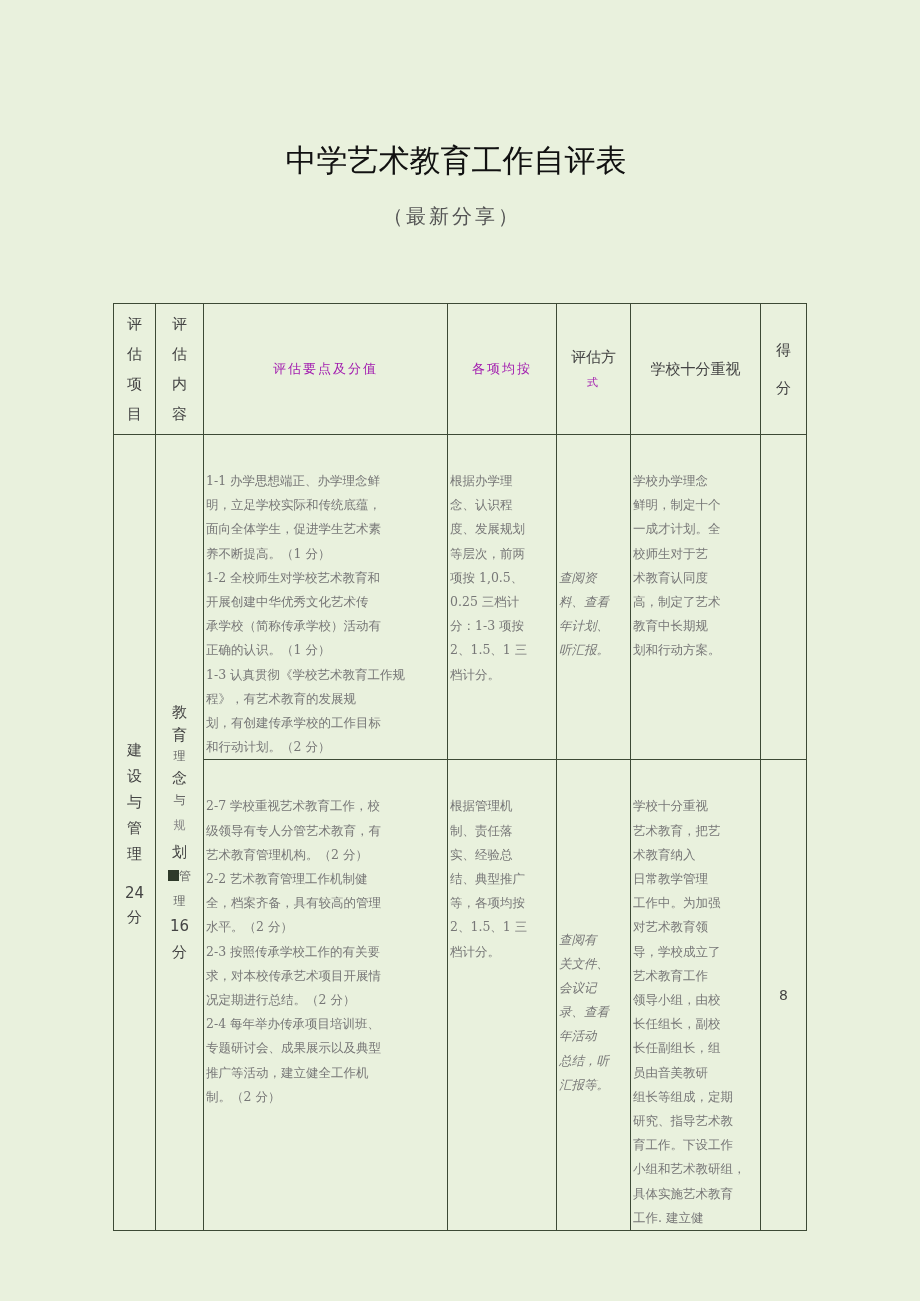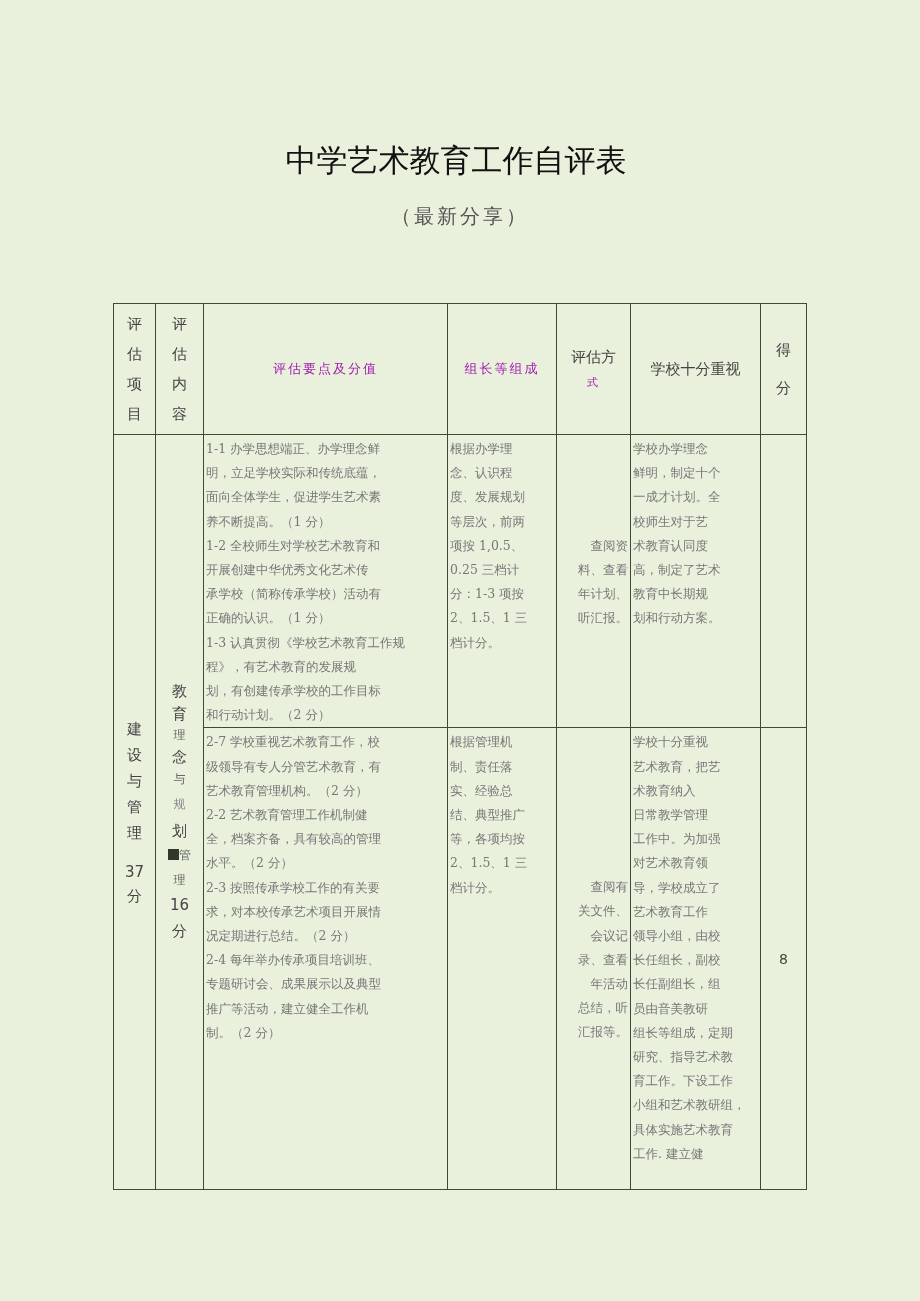--- a/index.html
+++ b/index.html
@@ -10,42 +10,42 @@
     font-family: "DejaVu Sans", sans-serif;
     color: #3a3a3a;
     overflow: hidden;
   }
   .title {
     position: absolute; top: 140px; left: 0; width: 912px;
     text-align: center; font-size: 31px; color: #111;
     letter-spacing: 0px;
   }
   .subtitle {
-    position: absolute; top: 203px; left: 8px; width: 904px;
+    position: absolute; top: 203px; left: 0; width: 904px;
     text-align: center; font-size: 20px; color: #555;
     font-family: "DejaVu Serif", serif; letter-spacing: 3px;
   }
   .tbl {
     position: absolute; left: 113px; top: 303px;
     border-collapse: collapse; table-layout: fixed;
   }
   .tbl td {
     border: 1.5px solid #3d4a35;
     padding: 0; vertical-align: top;
   }
   .hdr td { height: 130px; vertical-align: middle; text-align: center; }
   .vtext { display: flex; flex-direction: column; align-items: center; font-size: 15px; color: #444; }
   .vtext span { line-height: 22px; display: block; margin: 4px 0; }
   .h-serif { font-family: "DejaVu Serif", serif; font-size: 13px; color: #a21caf; letter-spacing: 2px; }
   .h-sans { font-size: 15px; color: #444; }
   .cell-text {
     font-family: "DejaVu Serif", serif; font-size: 12.5px; color: #777;
-    line-height: 24.2px; padding: 2px 2px 0 2px; white-space: pre-line;
-  }
-  .center { text-align: right; }
+    line-height: 24.2px; padding: 2px 2px 0 2px; white-space: pre-line; margin-top: 32px;
+  }
+  .center { text-align: left; font-style: italic; }
   .score { font-size: 14px; color: #444; text-align: center; vertical-align: middle !important; }
   .cat { text-align: center; vertical-align: middle !important; font-size: 15px; color: #444; line-height: 25px; }
   .subcat { text-align: center; vertical-align: middle !important; color: #444; }
   .subcat span { display: block; line-height: 22px; }
   .small { font-size: 12px; color: #666; }
   .big { font-size: 15px; }
   .sq { display: inline-block; width: 11px; height: 11px; background: #2f3a2a; vertical-align: middle; }
 </style>
 </head>
 <body>
@@ -75,42 +75,42 @@
     </td>
     <td>
       <div class="vtext">
         <span>评</span>
         <span>估</span>
         <span>内</span>
         <span>容</span>
       </div>
     </td>
     <td class="h-serif">评估要点及分值</td>
-    <td class="h-serif">组长等组成</td>
+    <td class="h-serif">各项均按</td>
     <td>
       <div class="h-sans">评估方</div>
       <div class="h-serif" style="font-size:11px;margin-top:8px;">式</div>
     </td>
     <td class="h-sans">学校十分重视</td>
     <td>
       <div class="vtext">
         <span style="margin:8px 0">得</span>
         <span style="margin:8px 0">分</span>
       </div>
     </td>
   </tr>
 
   <tr style="height:290px">
     <td class="cat" rowspan="2">
       <div style="line-height:26px">建</div>
       <div style="line-height:26px">设</div>
       <div style="line-height:26px">与</div>
       <div style="line-height:26px">管</div>
       <div style="line-height:26px">理</div>
-      <div style="margin-top:14px;line-height:24px">37</div>
+      <div style="margin-top:14px;line-height:24px">24</div>
       <div style="line-height:24px">分</div>
     </td>
     <td class="subcat" rowspan="2">
       <span class="big" style="line-height:26px">教</span>
       <span class="big" style="line-height:20px">育</span>
       <span class="small">理</span>
       <span class="big">念</span>
       <span class="small">与</span>
       <span class="small" style="color:#888;line-height:28px">规</span>
       <span class="big" style="line-height:26px">划</span>

